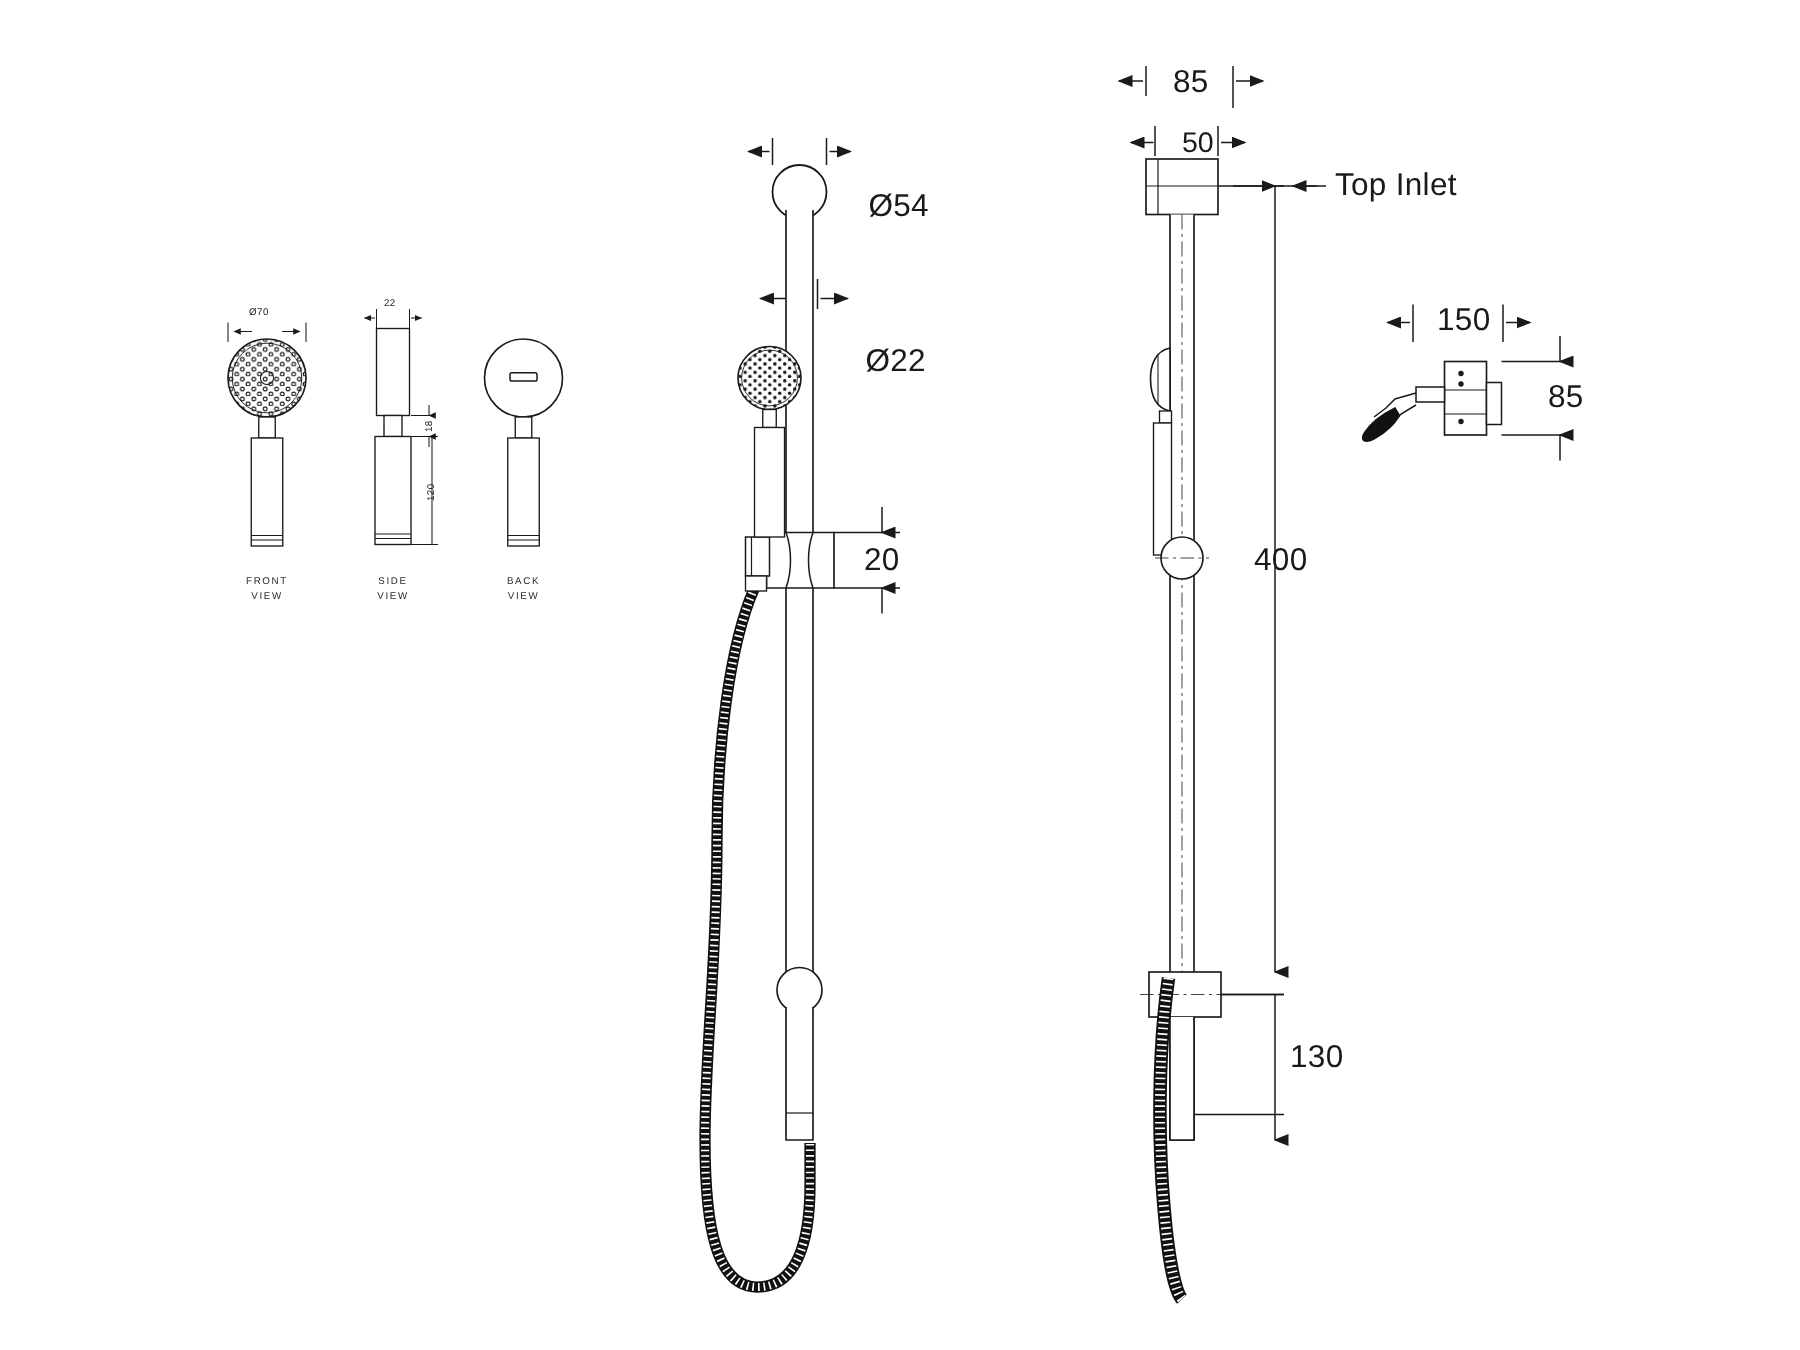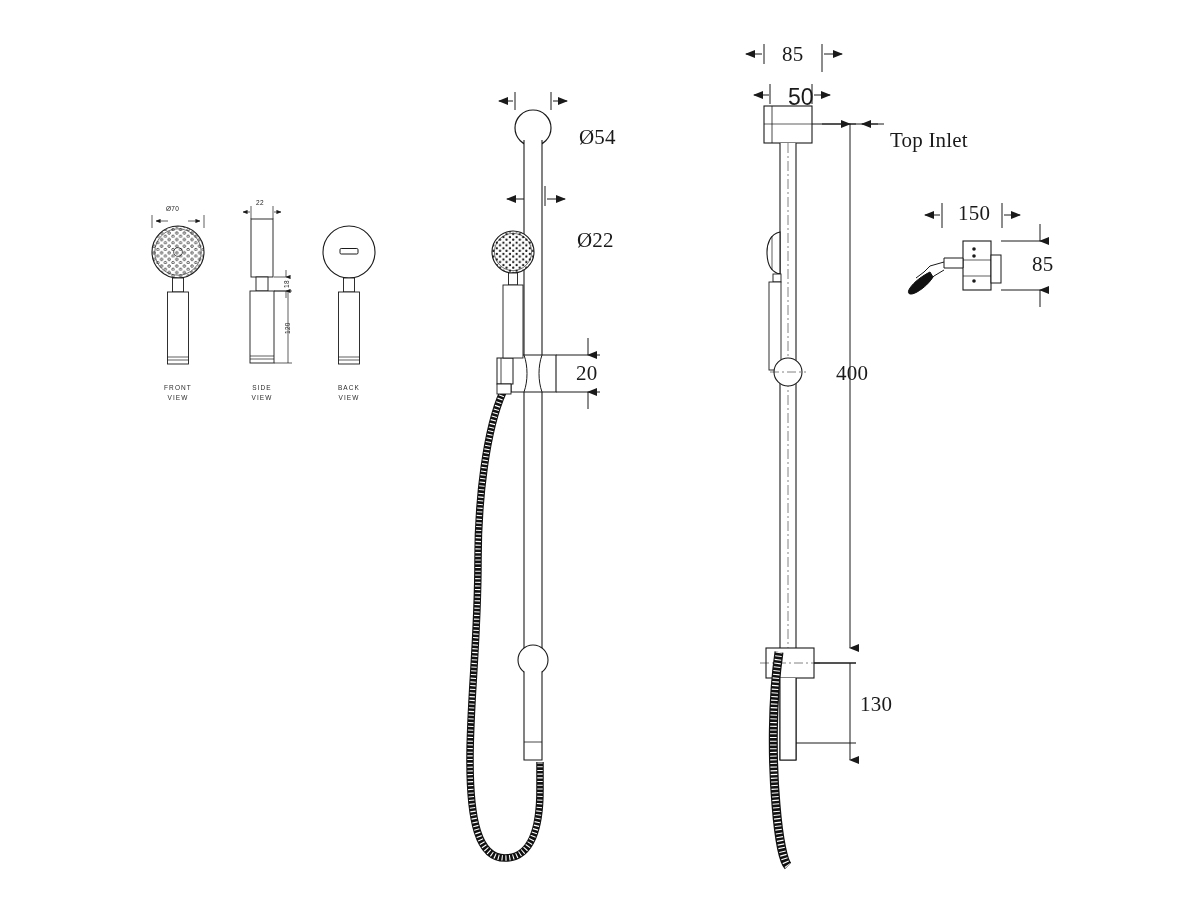--- a/index.html
+++ b/index.html
@@ -2,22 +2,22 @@
 <html><head>
 <meta charset="utf-8">
 <title>Shower Rail Technical Drawing</title>
 <style>
   html,body{margin:0;padding:0;background:#ffffff;}
   body{width:1200px;height:900px;position:relative;overflow:hidden;
        font-family:"Liberation Sans",sans-serif;color:#1a1a1a;}
   #sheet{position:absolute;inset:0;width:1200px;height:900px;}
   .lbl{position:absolute;font-family:"Liberation Sans",sans-serif;
        color:#1a1a1a;white-space:nowrap;line-height:1;}
-  .dim-lg{font-size:21px;letter-spacing:.2px;font-family:Liberation Serif, serif;}
-  .dim-md{font-size:23px;}
+  .dim-lg{font-size:21px;letter-spacing:.2px;}
+  .dim-md{font-size:19px;}
   .dim-xs{font-size:6.5px;letter-spacing:.3px;}
   .viewlbl{font-size:6.5px;letter-spacing:1.1px;text-align:center;
            line-height:1.5;color:#2b2b2b;}
   .vert{transform:rotate(-90deg);transform-origin:left top;}
   svg{display:block;}
 </style>
 </head>
 <body>
 
 <svg id="sheet" viewBox="0 0 1200 900" xmlns="http://www.w3.org/2000/svg">
@@ -329,21 +329,21 @@
 <div class="lbl dim-lg" style="left:579px;top:91px;margin-top:36px;">Ø54</div>
 
 <div class="lbl dim-lg" style="left:577px;top:189px;margin-top:41px;">Ø22</div>
 
 <div class="lbl dim-lg" style="left:576px;top:363px;">20</div>
 
 <div class="lbl dim-lg" style="left:782px;top:44px;">85</div>
 
 <div class="lbl dim-md" style="left:788px;top:86px;">50</div>
 
-<div class="lbl dim-lg" style="left:890px;top:130px;">Top Inlet</div>
+<div class="lbl dim-lg" style="left:890px;top:113px;">Top Inlet</div>
 
 <div class="lbl dim-lg" style="left:836px;top:363px;">400</div>
 
 <div class="lbl dim-lg" style="left:836px;top:694px;margin-left:24px;">130</div>
 
 <div class="lbl dim-lg" style="left:958px;top:203px;">150</div>
 
 <div class="lbl dim-lg" style="left:1032px;top:254px;">85</div>
 
 </body></html>

